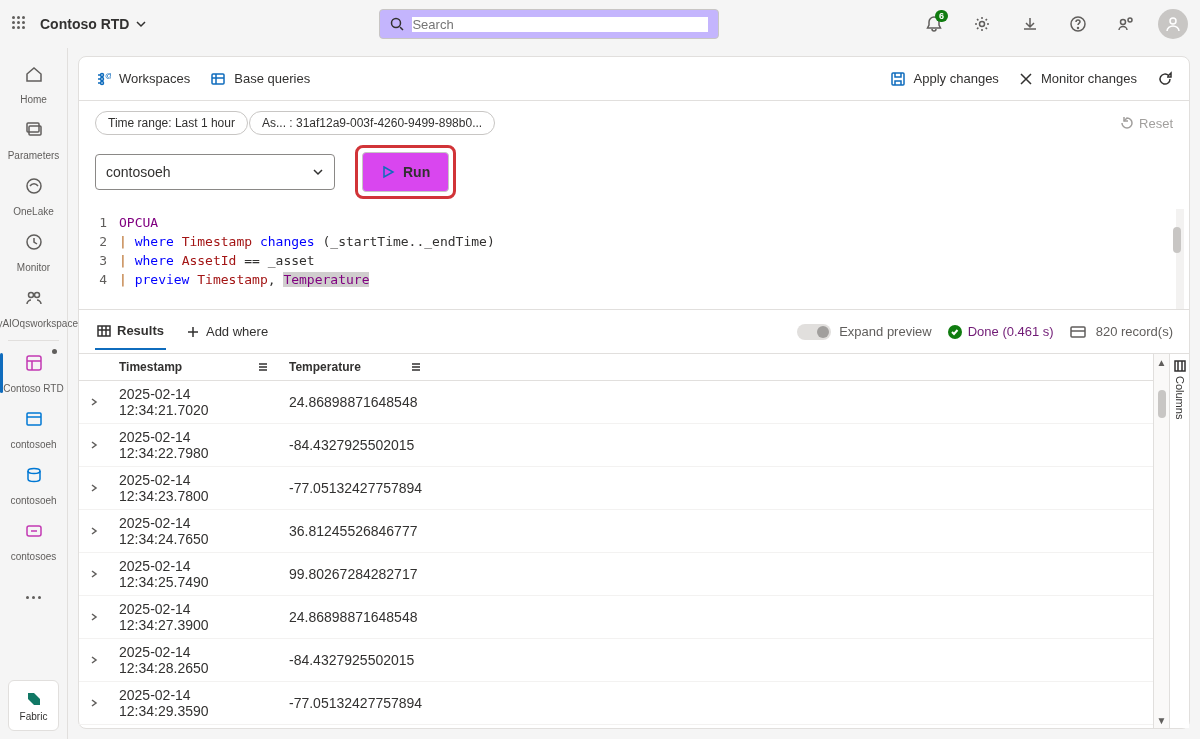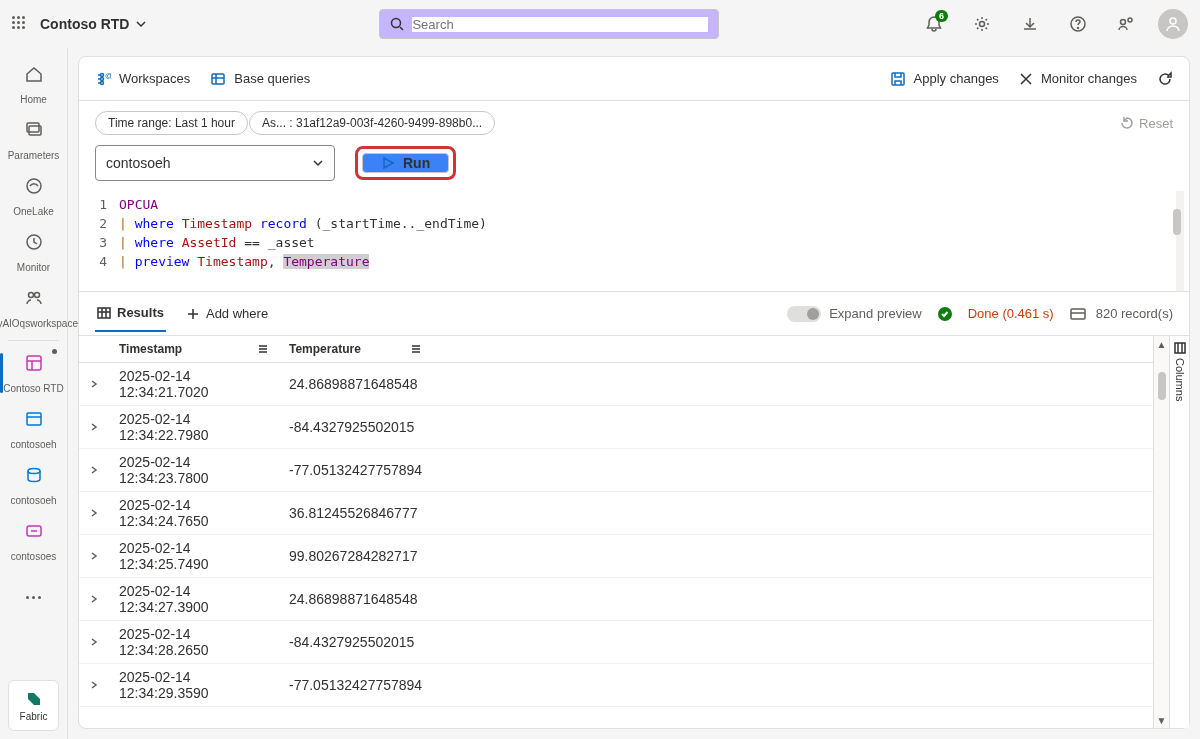--- a/index.html
+++ b/index.html
@@ -136,25 +136,25 @@
   padding: 0 16px 10px 16px;
 }
 .source-select {
   width: 240px; height: 36px;
   border: 1px solid #8a8886; border-radius: 4px;
   display: flex; align-items: center;
   padding: 0 10px; justify-content: space-between;
   font-size: 14px;
 }
 .run-btn {
-  height: 20px; border: 1px solid #c8c6c4;
+  height: 40px; border: 1px solid #c8c6c4;
   border-radius: 4px; padding: 0 18px;
   display: flex; align-items: center; gap: 8px;
   font-size: 14px; font-weight: 600;
-  cursor: pointer; background: #3b82f6;
+  cursor: pointer; background: #d946ef;
 }
 .run-highlight {
   border: 3px solid #d13438; border-radius: 8px;
   padding: 4px;
 }
 .editor {
   display: flex; font-family: Consolas, monospace;
   font-size: 13px; padding: 4px 0 20px 0;
   position: relative;
 }
@@ -199,21 +199,21 @@
   color: #605e5c; font-size: 13px;
 }
 .toggle {
   width: 34px; height: 16px; border-radius: 8px;
   background: #e1dfdd; position: relative;
 }
 .toggle::after {
   content: ""; position: absolute; right: 2px; top: 2px;
   width: 12px; height: 12px; border-radius: 50%; background: #a19f9d;
 }
-.status-ok { display: flex; align-items: center; gap: 16px; color: #c2410c; text-align: center; }
+.status-ok { display: flex; align-items: center; gap: 6px; color: #701a75; text-align: center; }
 .status-dot {
   width: 14px; height: 14px; border-radius: 50%;
   background: #107c10; display: inline-flex;
   align-items: center; justify-content: center;
 }
 .table-wrap {
   flex: 1; min-height: 0; display: flex;
   border-top: 1px solid #e1dfdd;
 }
 .data-table {
@@ -494,21 +494,21 @@
             <div>2</div>
             <div>3</div>
             <div>4</div>
         </div>
         <div class="code">
           <div><span class="kw-purple">OPCUA</span></div>
           <div>
             <span class="kw-maroon">|</span>
             <span class="kw-blue">where</span>
             <span class="kw-red">Timestamp</span>
-            <span class="kw-blue">record</span>
+            <span class="kw-blue">changes</span>
             <span>(_startTime.._endTime)</span>
           </div>
           <div>
             <span class="kw-maroon">|</span>
             <span class="kw-blue">where</span>
             <span class="kw-red">AssetId</span>
             <span>==</span>
             <span>_asset</span>
           </div>
           <div>

